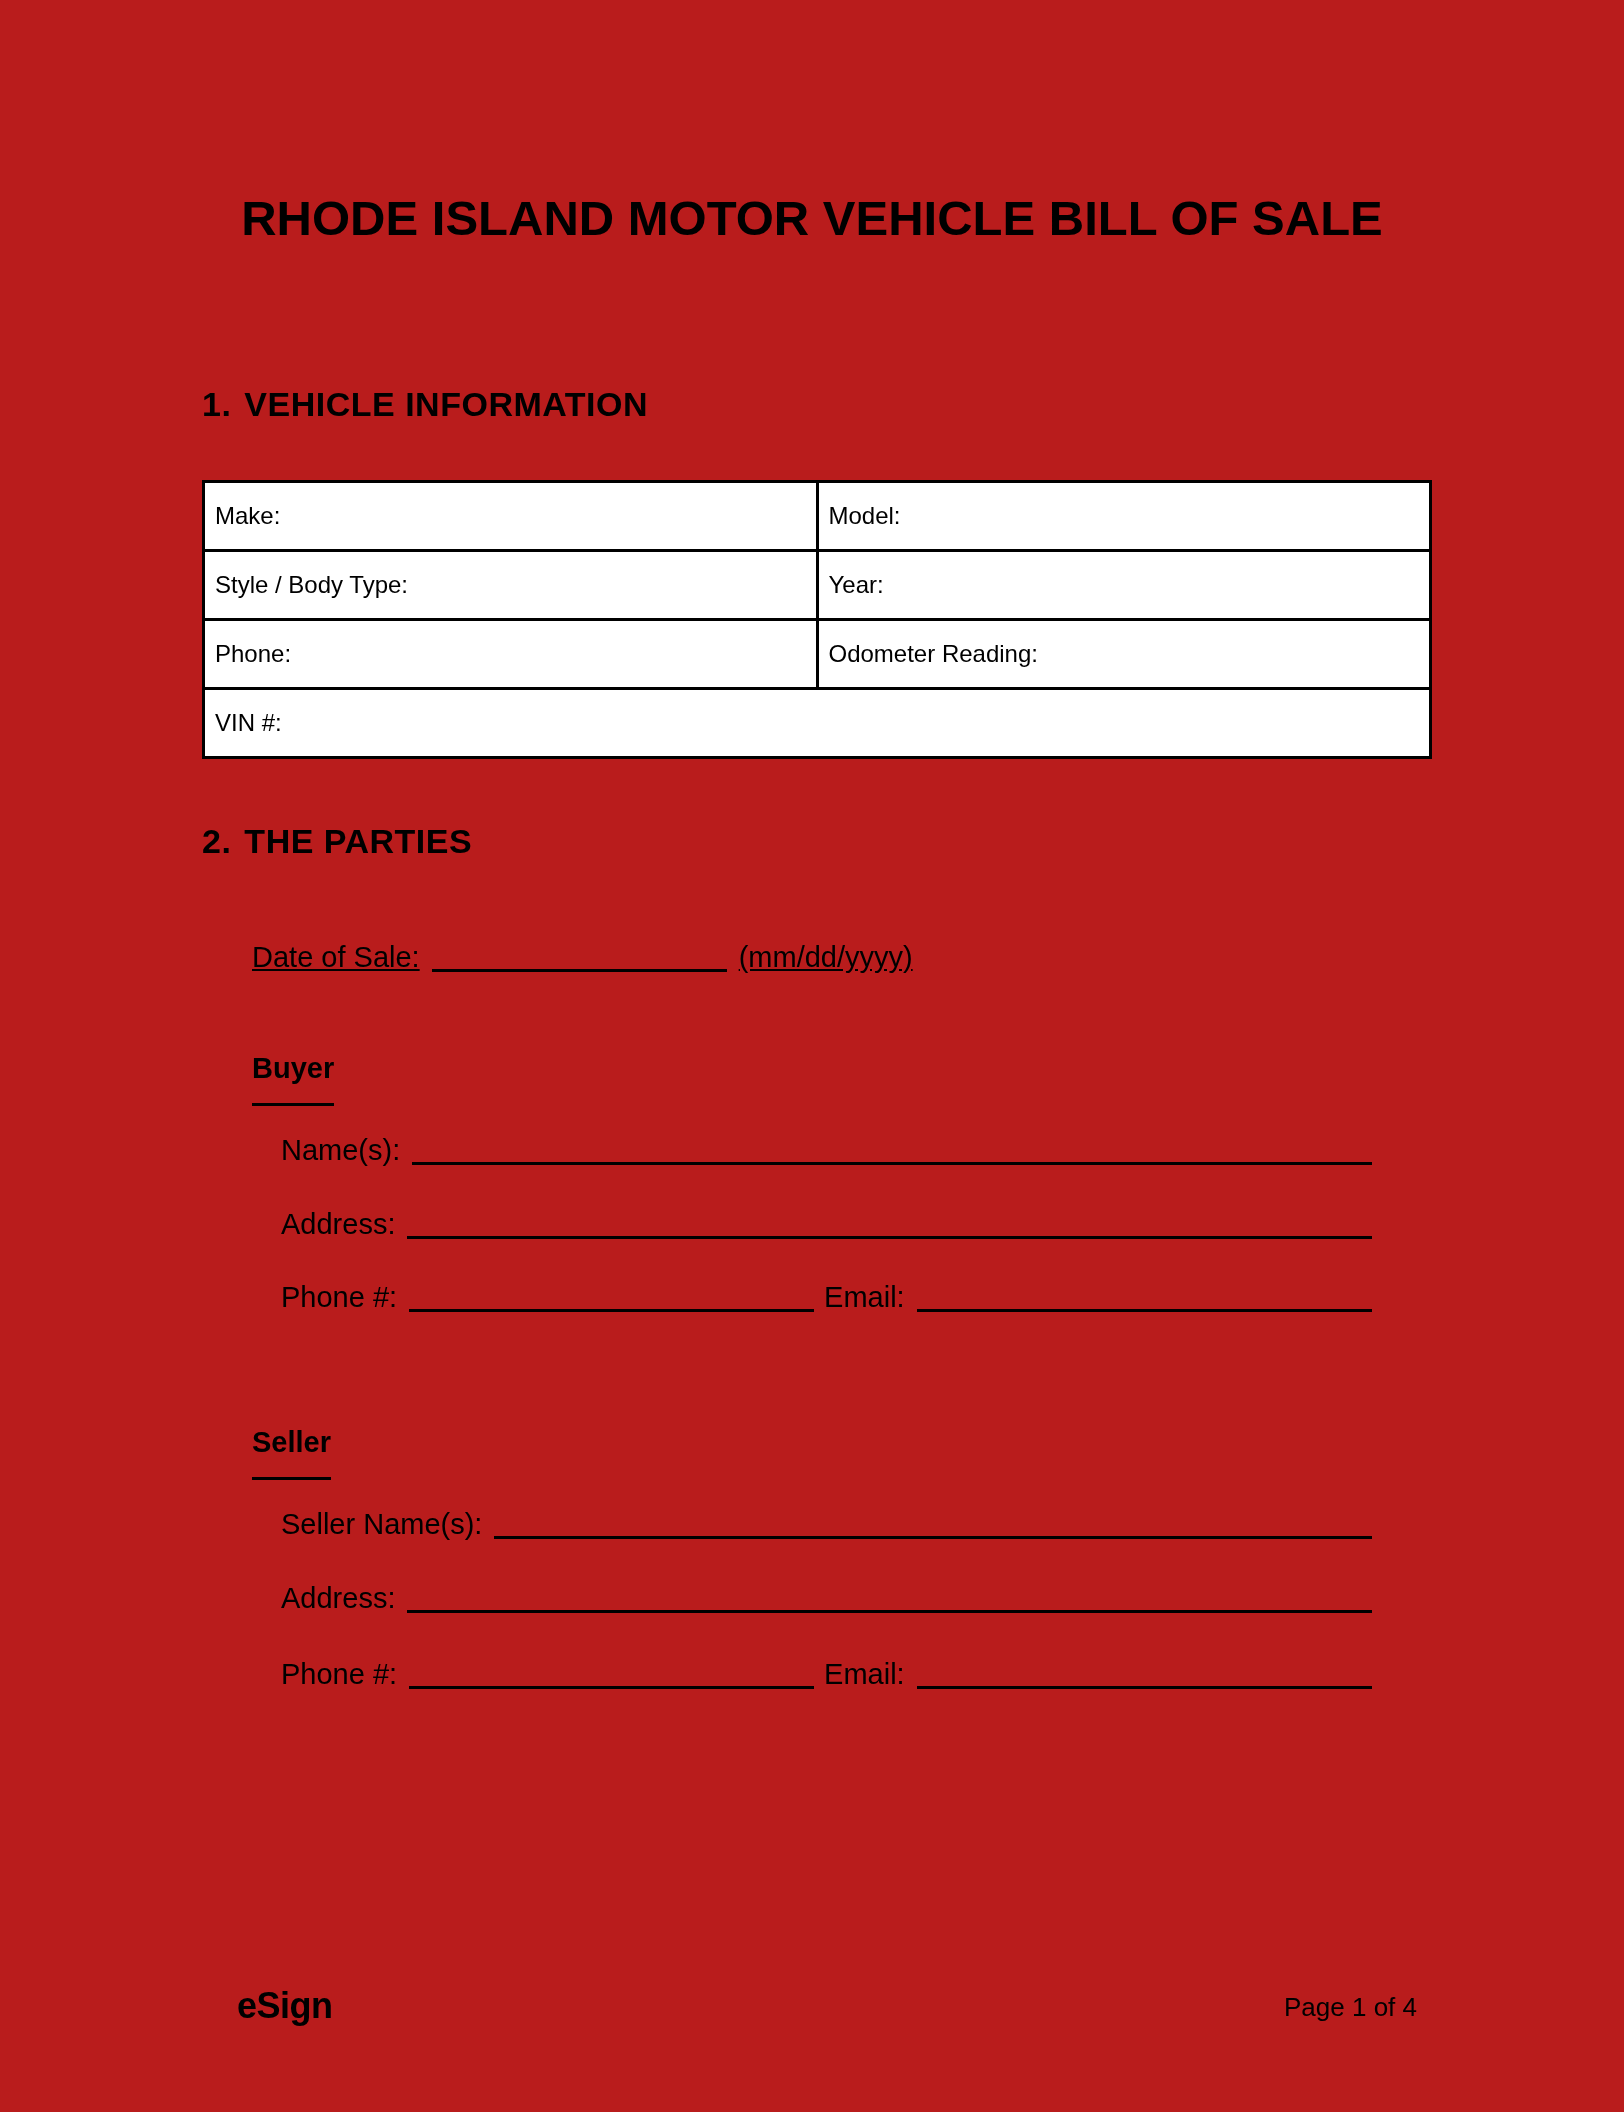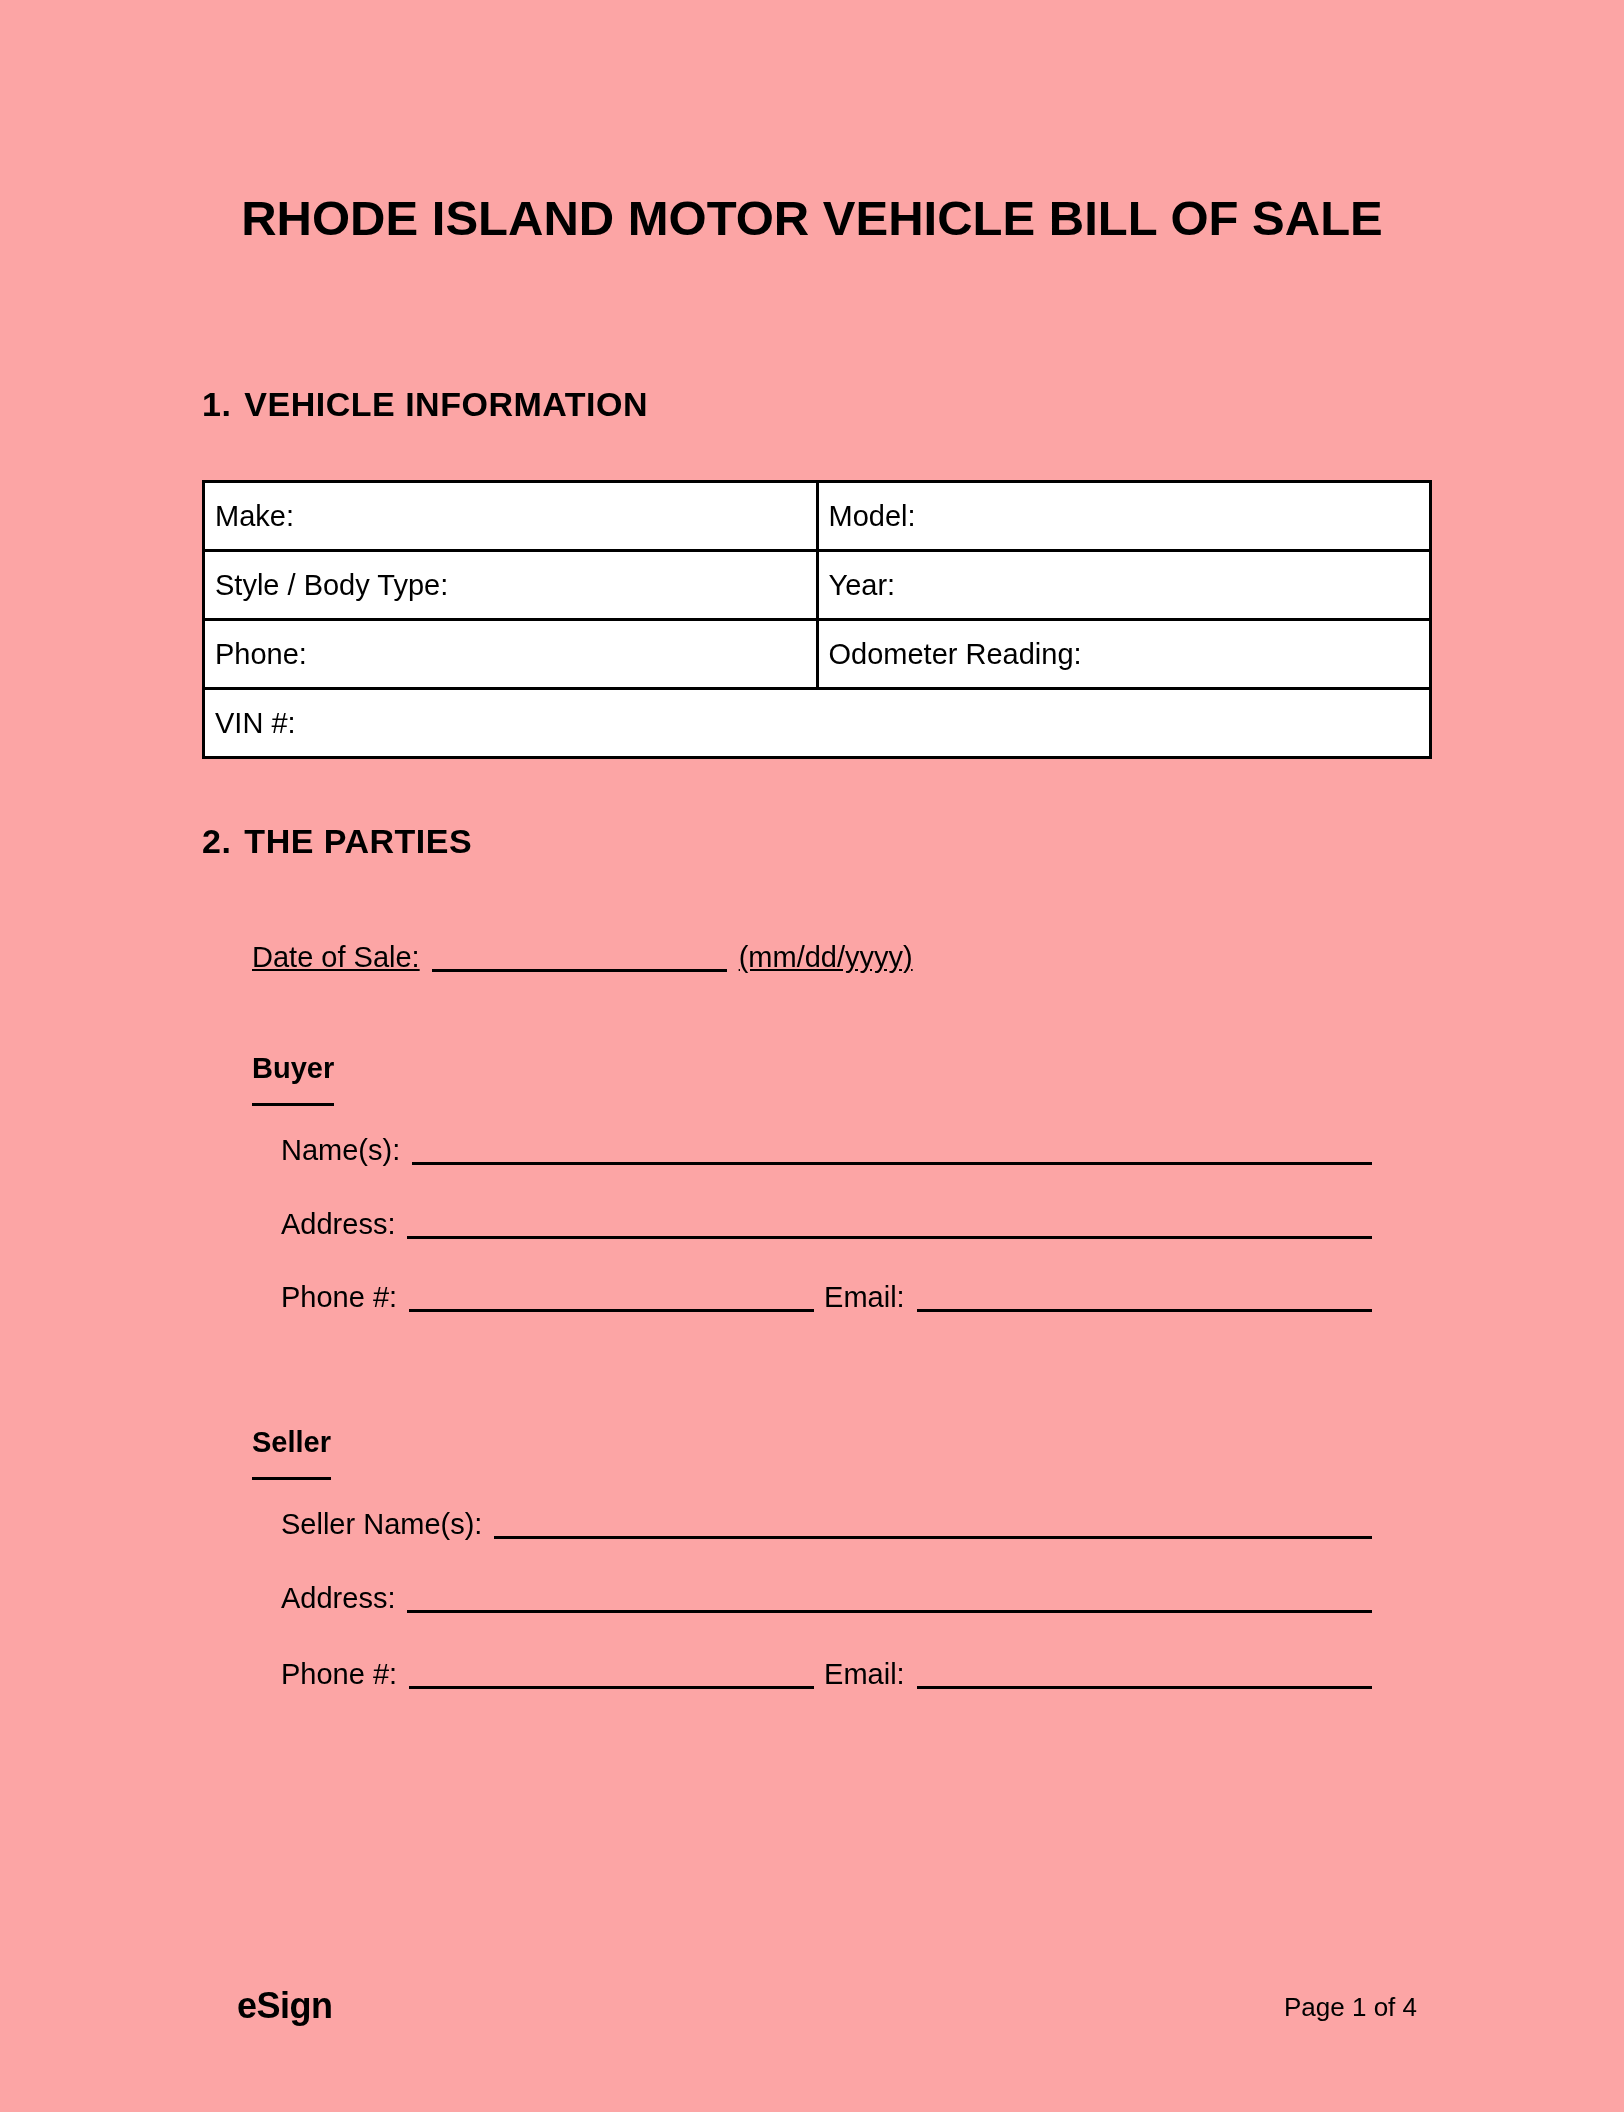--- a/index.html
+++ b/index.html
@@ -4,21 +4,21 @@
 <style>
   html, body {
     margin: 0;
     padding: 0;
     background: #ffffff;
   }
   .page {
     position: relative;
     width: 1624px;
     height: 2112px;
-    background: #fca5a5;
+    background: #b91c1c;
     font-family: "Liberation Sans", sans-serif;
     color: #000000;
     overflow: hidden;
   }
   
   .doc-title {
     position: absolute;
     left: 0;
     right: 0;
     top: 190px;
@@ -45,21 +45,21 @@
     position: absolute;
     left: 202px;
     top: 480px;
     width: 1230px;
     border-collapse: collapse;
     table-layout: fixed;
   }
   .vehicle-table td {
     border: 3px solid #000000;
     height: 66px;
-    font-size: 29px;
+    font-size: 24px;
     padding: 0 0 0 10px;
     vertical-align: middle;
     background: #ffffff;
   }
   
   .form-row {
     position: absolute;
     display: flex;
     align-items: baseline;
     font-size: 29px;

